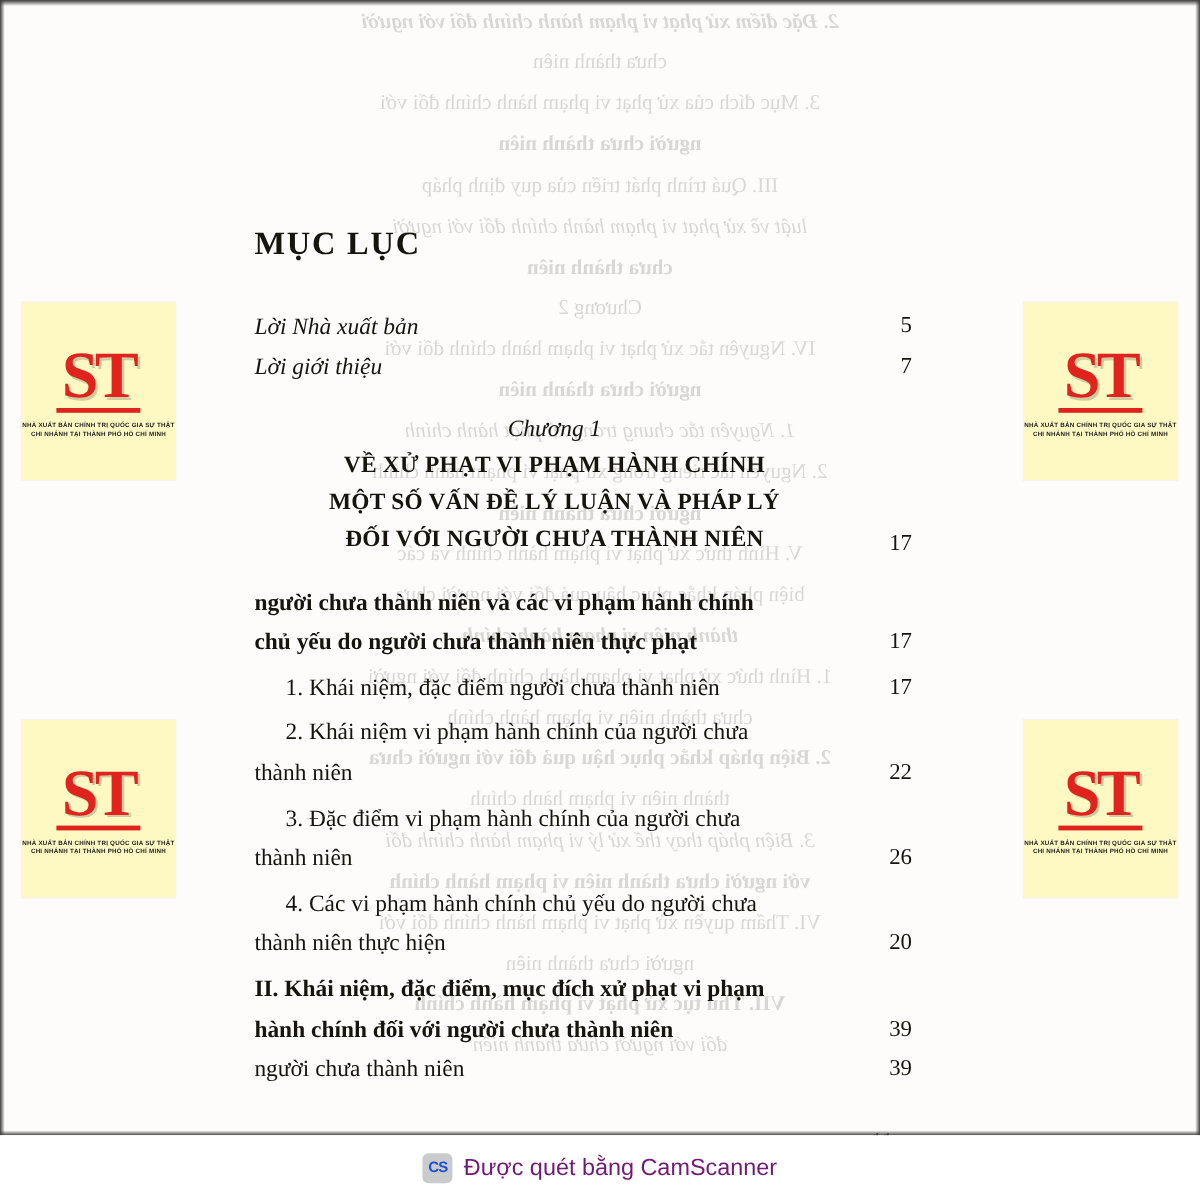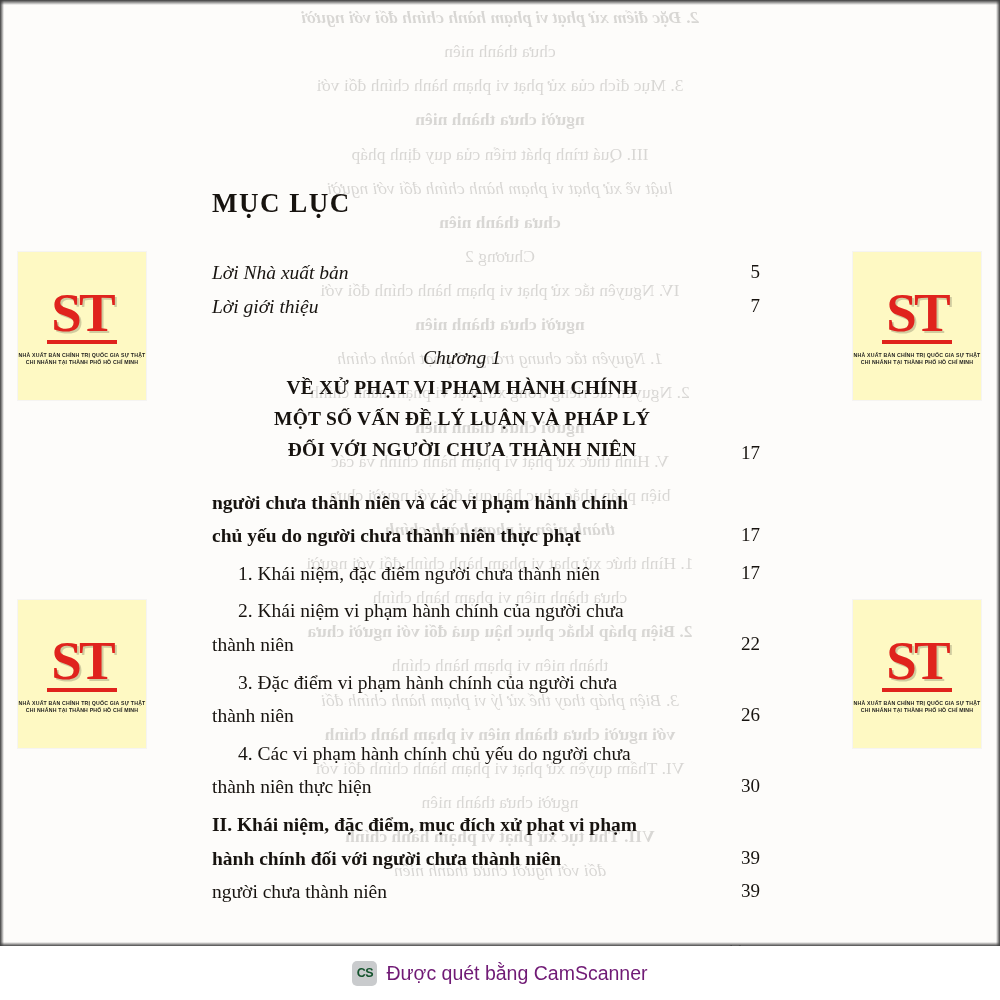--- a/index.html
+++ b/index.html
@@ -182,21 +182,21 @@
     align-items: center;
     justify-content: center;
     gap: 9px;
     background: #ffffff;
   }
   .cs-badge {
     width: 25px;
     height: 25px;
     border-radius: 5px;
     background: #c9cbcd;
-    color: #14532d;
+    color: #1d4ed8;
     font-family: "Liberation Sans", sans-serif;
     font-size: 12.5px;
     font-weight: bold;
     display: flex;
     align-items: center;
     justify-content: center;
     letter-spacing: -0.5px;
   }
   .cs-text {
     font-family: "Liberation Sans", sans-serif;
@@ -319,21 +319,21 @@
         <div class="entry">
           <div class="txt">thành niên</div>
           <div class="pg">26</div>
         </div>
         <div class="entry indent gap">
           <div class="txt">4. Các vi phạm hành chính chủ yếu do người chưa</div>
           <div class="pg"></div>
         </div>
         <div class="entry">
           <div class="txt">thành niên thực hiện</div>
-          <div class="pg">30</div>
+          <div class="pg">20</div>
         </div>
         <div class="entry bold gap">
           <div class="txt">II. Khái niệm, đặc điểm, mục đích xử phạt vi phạm</div>
           <div class="pg"></div>
         </div>
         <div class="entry bold">
           <div class="txt">hành chính đối với người chưa thành niên</div>
           <div class="pg">39</div>
         </div>
         <div class="entry">

